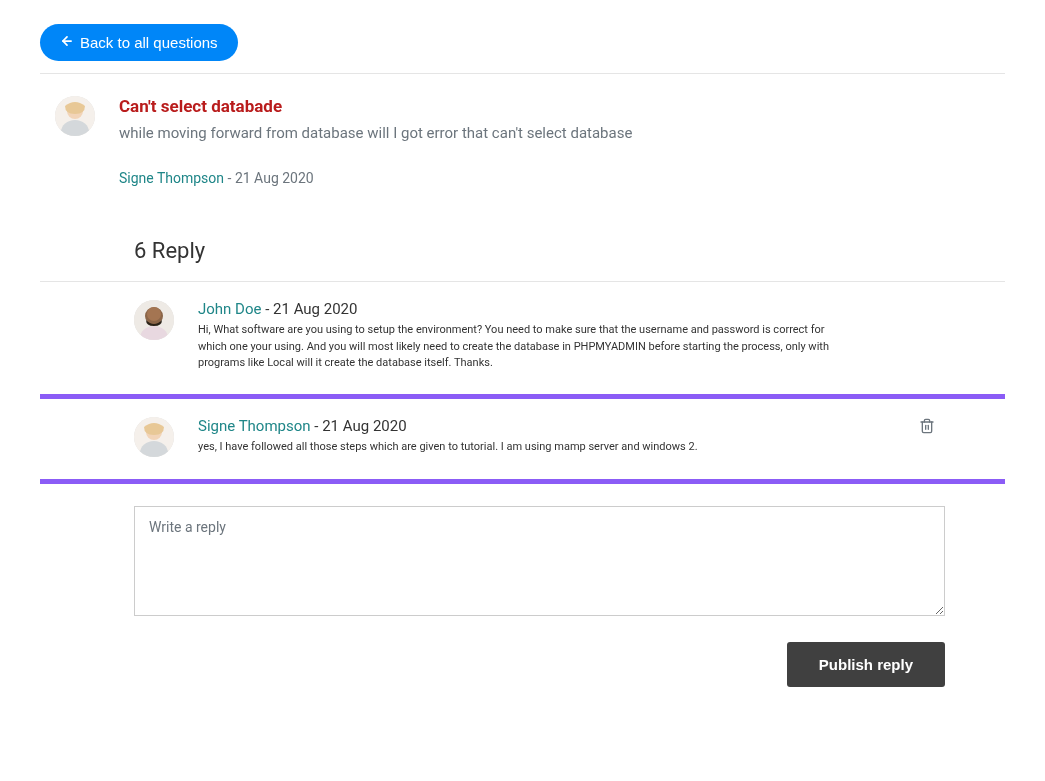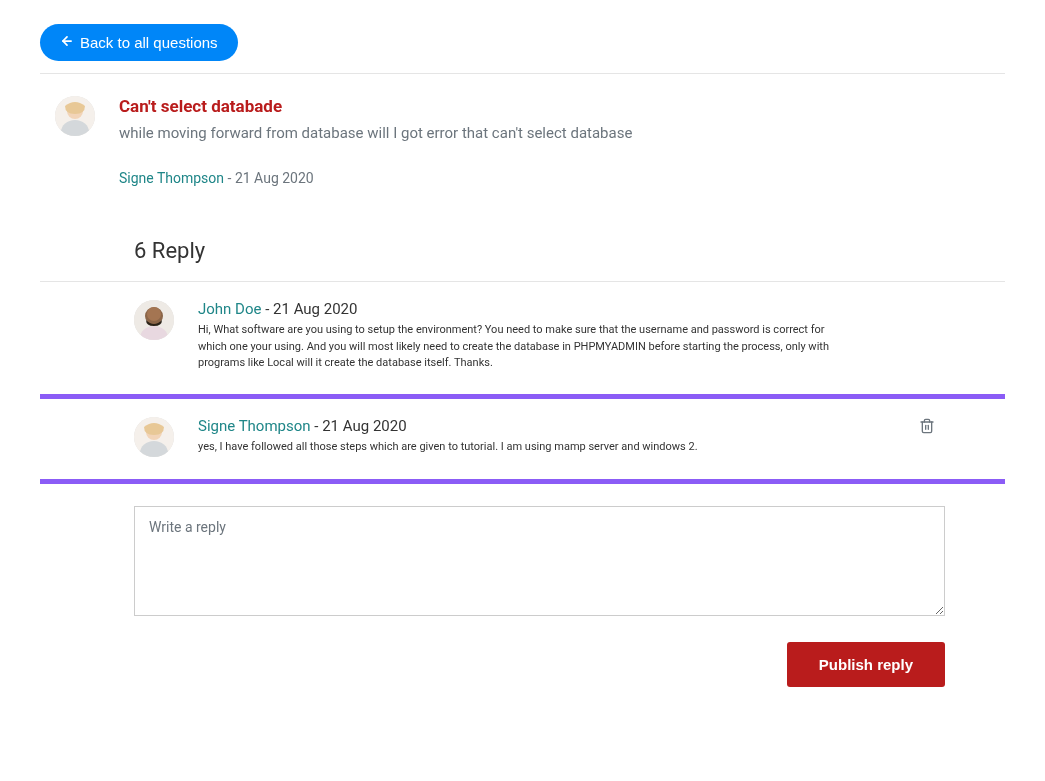--- a/index.html
+++ b/index.html
@@ -138,21 +138,21 @@
       resize: both;
     }
     .reply-textarea::placeholder {
       color: #6c757d;
     }
     .publish-wrap {
       text-align: right;
       margin-top: 22px;
     }
     .publish-button {
-      background: #b91c1c;
+      background: #404040;
       color: #fff;
       border: none;
       border-radius: 3px;
       padding: 14px 32px;
       font-size: 15px;
       font-weight: 600;
       cursor: pointer;
     }
   </style>
 </head>

